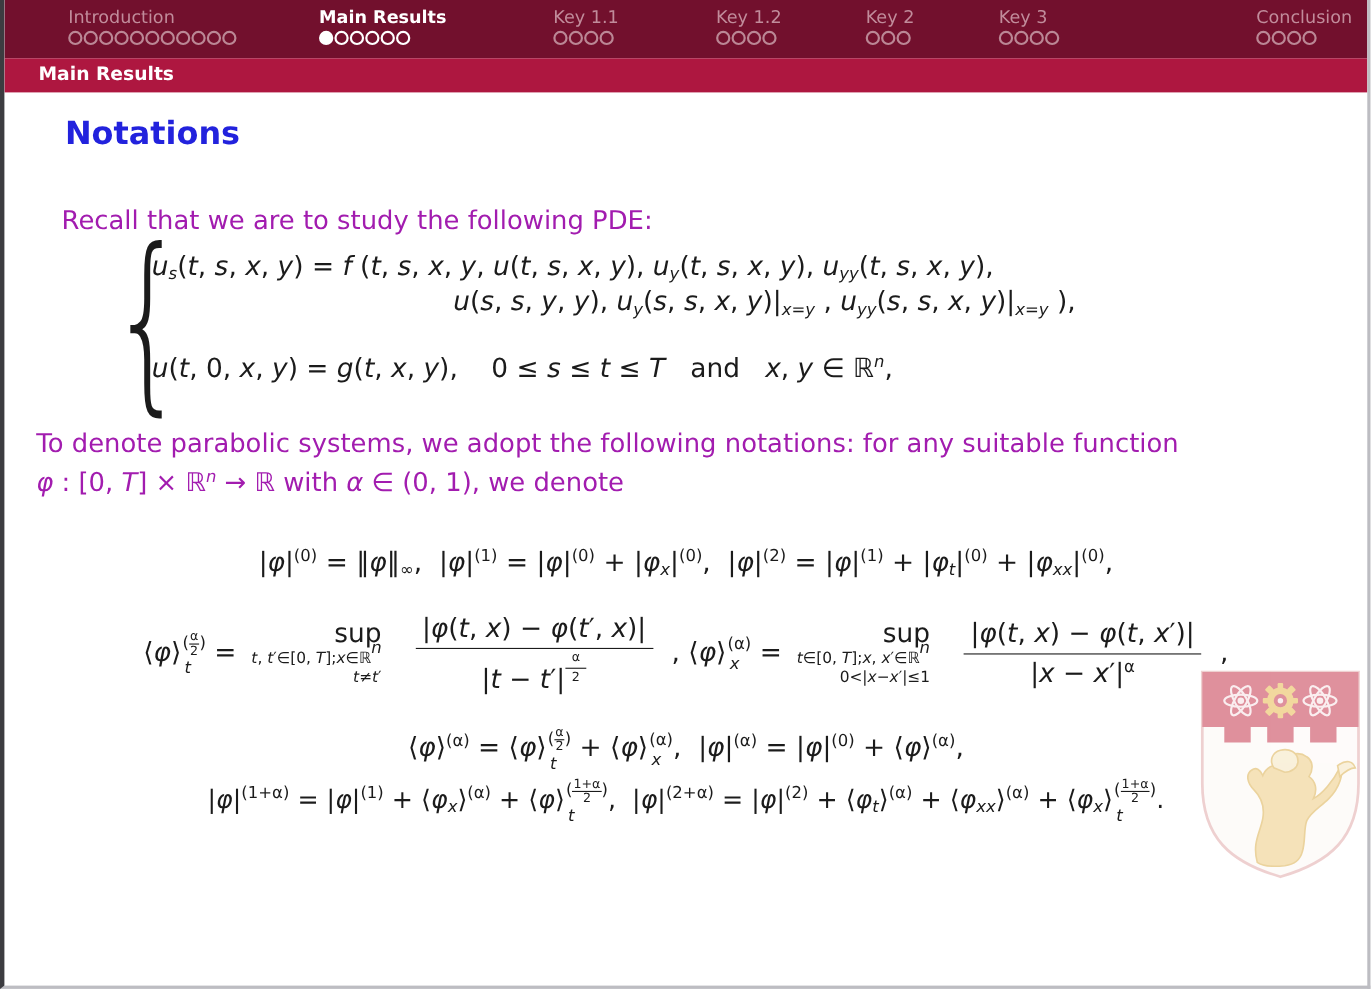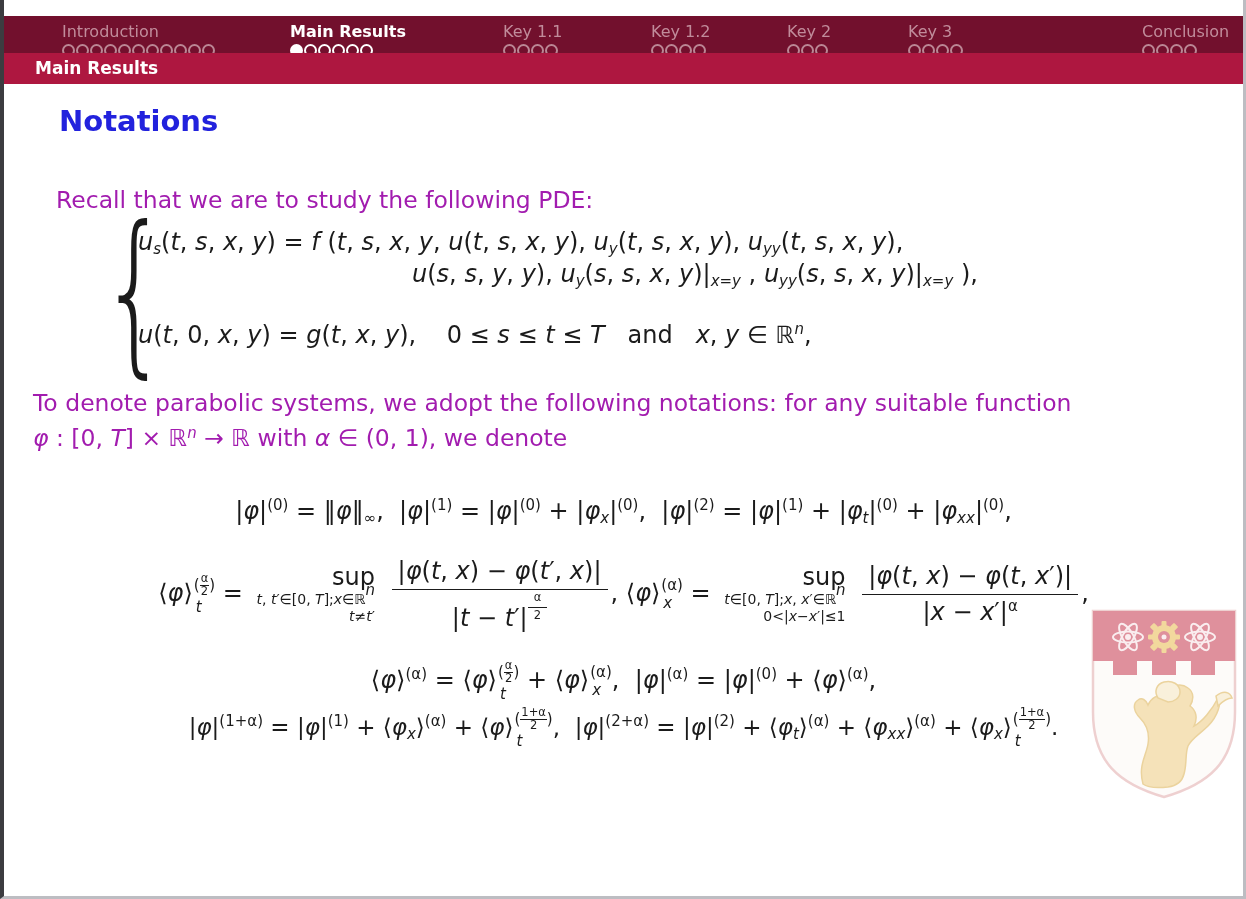--- a/index.html
+++ b/index.html
@@ -1,20 +1,20 @@
 <!DOCTYPE html>
 <html><head>
 <meta charset="utf-8">
 <style>
   html,body{margin:0;padding:0;background:#e8e8e8;}
   .frame{position:relative;width:1246px;height:899px;box-sizing:border-box;background:#ffffff;
          border-left:4px solid #3c3c40;border-right:3px solid #bdbdc2;border-bottom:3px solid #bdbdc2;
          overflow:hidden;font-family:"DejaVu Sans",sans-serif;}
   
-  .nav-bar{position:absolute;left:0;top:16px;width:100%;height:53px;background:#72102d;}
+  .nav-bar{position:absolute;left:0;top:0;width:100%;height:53px;background:#72102d;}
   .nav-sec{position:absolute;top:7px;white-space:nowrap;cursor:pointer;}
   .nav-sec:nth-child(1){left:58px}
   .nav-sec:nth-child(2){left:286px}
   .nav-sec:nth-child(3){left:499px}
   .nav-sec:nth-child(4){left:647px}
   .nav-sec:nth-child(5){left:783px}
   .nav-sec:nth-child(6){left:904px}
   .nav-sec:nth-child(7){left:1138px}
   .nav-label{display:block;font-size:16px;color:#c18c9b;line-height:18px;}
   .nav-sec.active .nav-label{color:#ffffff;font-weight:bold;}
@@ -51,21 +51,21 @@
   .stk .st{display:block;font-size:15px;}
   .stk .sb{display:block;font-size:15px;margin-top:3px;padding-left:2px;font-style:italic;}
   
   .sf{display:inline-block;text-align:center;vertical-align:middle;line-height:1;font-size:11.5px;}
   .sf .t{display:block;padding:0 1px;}
   .sf .b{display:block;border-top:1px solid #1b1b1b;padding:0 1px;}
   .sfe{display:inline-block;text-align:center;vertical-align:7px;line-height:1;font-size:11.5px;}
   .sfe .t{display:block;padding:0 1px;}
   .sfe .b{display:block;border-top:1px solid #1b1b1b;padding:0 1px;}
   
-  .fr{display:inline-block;vertical-align:middle;text-align:center;line-height:1.25;margin:0 3px;}
+  .fr{display:inline-block;vertical-align:middle;text-align:center;line-height:1.25;margin:0 17px;}
   .fr .t{display:block;padding:0 6px 3px 6px;}
   .fr .b{display:block;border-top:1.6px solid #1b1b1b;padding:2px 6px 0 6px;}
   
   .op{display:inline-block;vertical-align:middle;text-align:right;margin:4px 6px;}
   .op .nm{display:block;font-size:24px;line-height:26px;}
   .op .lm{display:block;font-size:14px;line-height:17px;}
   .crest{position:absolute;left:1084px;top:606px;z-index:1;}
 </style>
 </head>
 <body>

